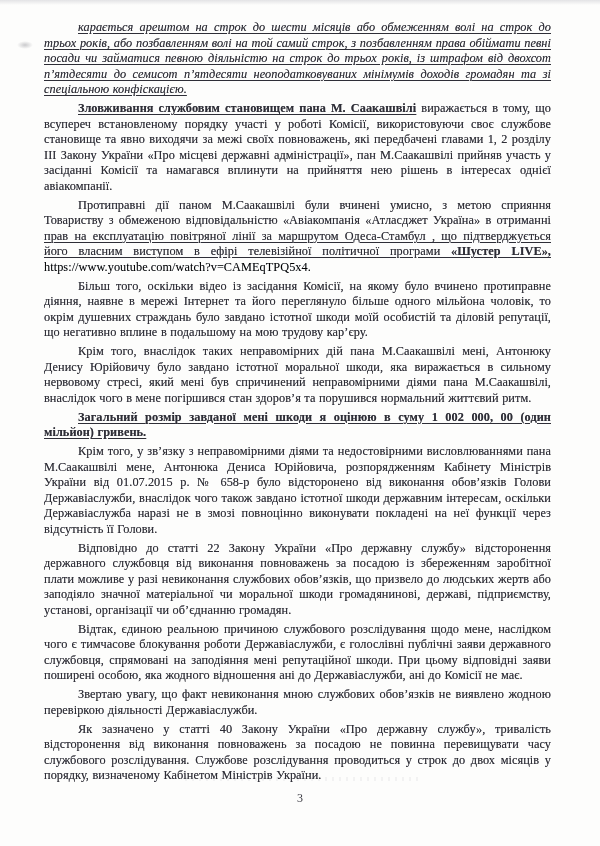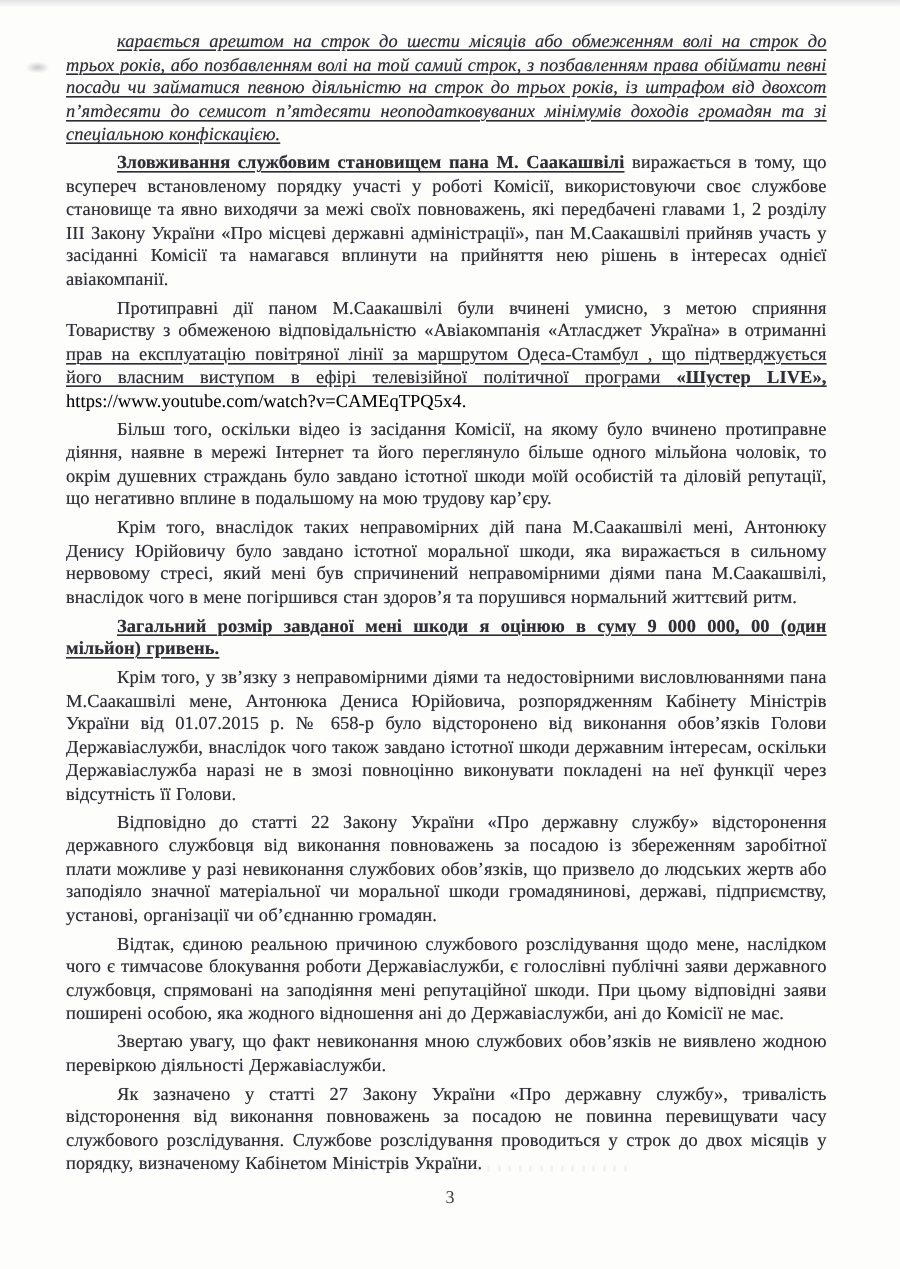--- a/index.html
+++ b/index.html
@@ -69,29 +69,29 @@
     <p class="para i u"><span>карається арештом на строк до шести місяців або обмеженням волі на строк до трьох років, або позбавленням волі на той самий строк, з позбавленням права обіймати певні посади чи займатися певною діяльністю на строк до трьох років, із штрафом від двохсот п’ятдесяти до семисот п’ятдесяти неоподатковуваних мінімумів доходів громадян та зі спеціальною конфіскацією.</span></p>
 
     <p class="para"><span class="b u">Зловживання службовим становищем пана М. Саакашвілі</span><span> виражається в тому, що всупереч встановленому порядку участі у роботі Комісії, використовуючи своє службове становище та явно виходячи за межі своїх повноважень, які передбачені главами 1, 2 розділу ІІІ Закону України «Про місцеві державні адміністрації», пан М.Саакашвілі прийняв участь у засіданні Комісії та намагався вплинути на прийняття нею рішень в інтересах однієї авіакомпанії.</span></p>
 
     <p class="para"><span>Протиправні дії паном М.Саакашвілі були вчинені умисно, з метою сприяння Товариству з обмеженою відповідальністю «Авіакомпанія «Атласджет Україна» в отриманні </span><span class="u">прав на експлуатацію повітряної лінії за маршрутом Одеса-Стамбул , що підтверджується його власним виступом в ефірі телевізійної політичної програми </span><span class="u b">«Шустер LIVE»,</span><span class="link"> https://www.youtube.com/watch?v=CAMEqTPQ5x4.</span></p>
 
     <p class="para"><span>Більш того, оскільки відео із засідання Комісії, на якому було вчинено протиправне діяння, наявне в мережі Інтернет та його переглянуло більше одного мільйона чоловік, то окрім душевних страждань було завдано істотної шкоди моїй особистій та діловій репутації, що негативно вплине в подальшому на мою трудову кар’єру.</span></p>
 
     <p class="para"><span>Крім того, внаслідок таких неправомірних дій пана М.Саакашвілі мені, Антонюку Денису Юрійовичу було завдано істотної моральної шкоди, яка виражається в сильному нервовому стресі, який мені був спричинений неправомірними діями пана М.Саакашвілі, внаслідок чого в мене погіршився стан здоров’я та порушився нормальний життєвий ритм.</span></p>
 
-    <p class="para"><span class="b u">Загальний розмір завданої мені шкоди я оцінюю в суму 9 000 000, 00 (один мільйон) гривень.</span></p>
+    <p class="para"><span class="b u">Загальний розмір завданої мені шкоди я оцінюю в суму 1 002 000, 00 (один мільйон) гривень.</span></p>
 
     <p class="para"><span>Крім того, у зв’язку з неправомірними діями та недостовірними висловлюваннями пана М.Саакашвілі мене, Антонюка Дениса Юрійовича, розпорядженням Кабінету Міністрів України від 01.07.2015 р. № 658-р було відсторонено від виконання обов’язків Голови Державіаслужби, внаслідок чого також завдано істотної шкоди державним інтересам, оскільки Державіаслужба наразі не в змозі повноцінно виконувати покладені на неї функції через відсутність її Голови.</span></p>
 
     <p class="para"><span>Відповідно до статті 22 Закону України «Про державну службу» відсторонення державного службовця від виконання повноважень за посадою із збереженням заробітної плати можливе у разі невиконання службових обов’язків, що призвело до людських жертв або заподіяло значної матеріальної чи моральної шкоди громадянинові, державі, підприємству, установі, організації чи об’єднанню громадян.</span></p>
 
     <p class="para"><span>Відтак, єдиною реальною причиною службового розслідування щодо мене, наслідком чого є тимчасове блокування роботи Державіаслужби, є голослівні публічні заяви державного службовця, спрямовані на заподіяння мені репутаційної шкоди. При цьому відповідні заяви поширені особою, яка жодного відношення ані до Державіаслужби, ані до Комісії не має.</span></p>
 
     <p class="para"><span>Звертаю увагу, що факт невиконання мною службових обов’язків не виявлено жодною перевіркою діяльності Державіаслужби.</span></p>
 
-    <p class="para"><span>Як зазначено у статті 27 Закону України «Про державну службу», тривалість відсторонення від виконання повноважень за посадою не повинна перевищувати часу службового розслідування. Службове розслідування проводиться у строк до двох місяців у порядку, визначеному Кабінетом Міністрів України.</span></p>
+    <p class="para"><span>Як зазначено у статті 40 Закону України «Про державну службу», тривалість відсторонення від виконання повноважень за посадою не повинна перевищувати часу службового розслідування. Службове розслідування проводиться у строк до двох місяців у порядку, визначеному Кабінетом Міністрів України.</span></p>
 
 
   </div>
 
   <div class="footer-page-number">3</div>
 </div>
 
 </body></html>

